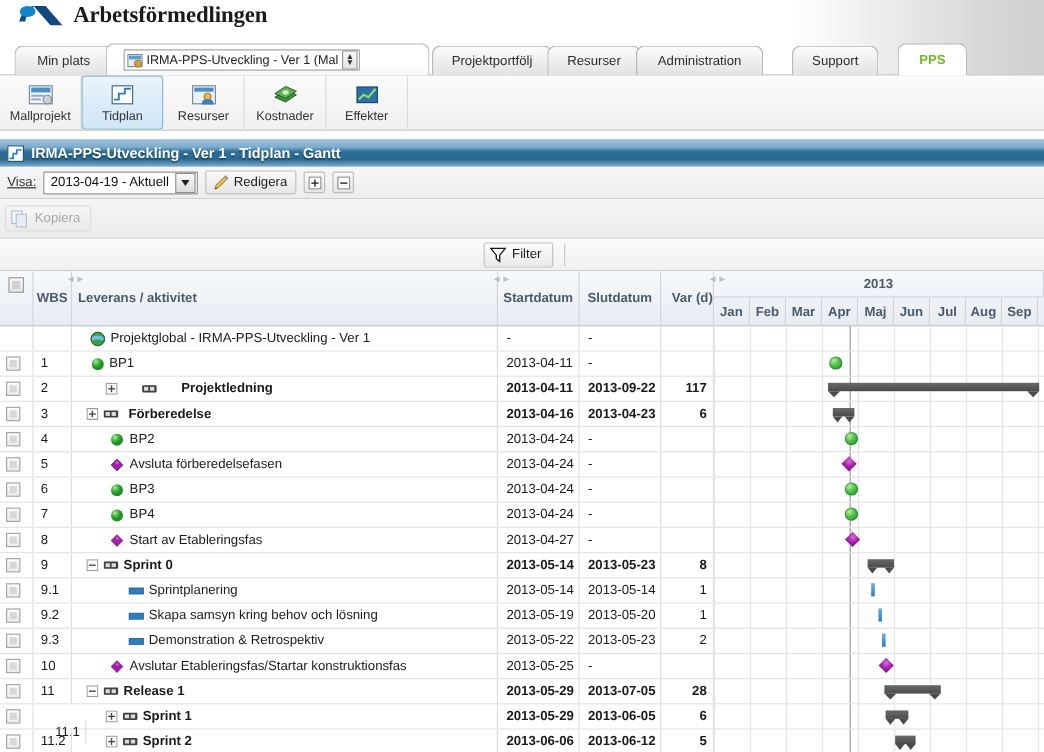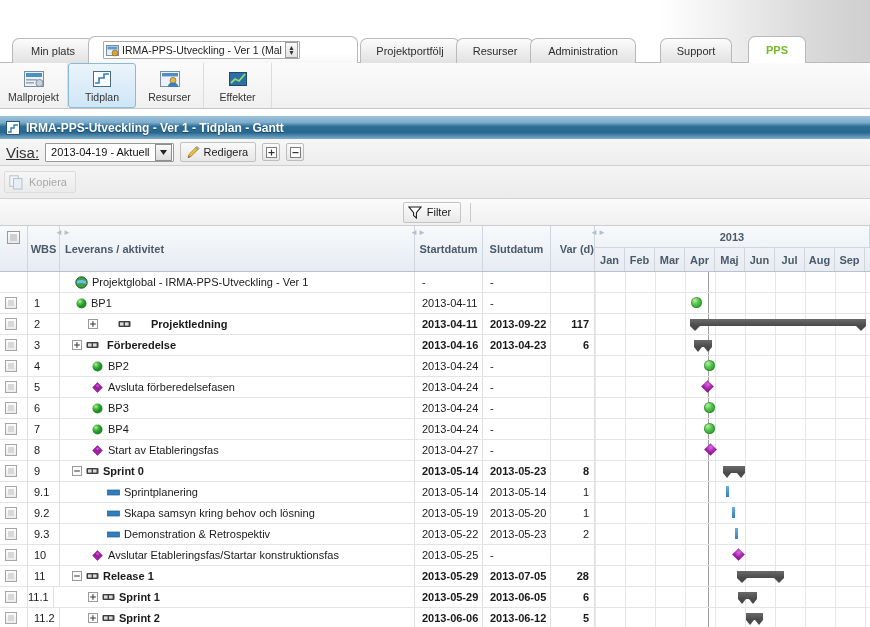--- a/index.html
+++ b/index.html
@@ -106,21 +106,21 @@
     text-shadow: 0 1px 1px rgba(0,0,0,.35);
   }
 
   
   .visabar {
     position: absolute; left: 0; top: 139px; width: 870px; height: 27px;
     background: linear-gradient(to bottom,#f7f7f7,#ededed);
     border-bottom: 1px solid #cfcfcf;
     display: flex; align-items: center; gap: 6px; padding: 0 6px;
   }
-  .visabar .lab { font-size: 15px; color: #333; text-decoration: underline; }
+  .visabar .lab { font-size: 11px; color: #333; text-decoration: underline; }
   .ddl {
     display: flex; align-items: center; height: 19px;
     border: 1px solid #999; background: #fff; border-radius: 1px;
   }
   .ddl .v { padding: 0 5px; font-size: 11px; color: #111; white-space: nowrap; }
   .ddl .arrowbox {
     width: 17px; height: 17px; margin: 0 1px 0 0;
     background: linear-gradient(to bottom,#fafafa,#dcdcdc);
     border: 1px solid #8e8e8e;
     display: flex; align-items: center; justify-content: center;
@@ -264,20 +264,28 @@
     background: linear-gradient(to bottom,#6aaede,#2f7fbf);
   }
 </style>
 </head>
 <body>
 
 <div id="app">
 
   <div class="brandbar">
     <div class="corner"></div>
+    <div class="logo">
+      <svg class="logo-mark" viewBox="0 0 40 22">
+        <path d="M2 16 C4 8 9 3 15 3 C10 7 8 11 7 16 Z" fill="#0f4d8f"></path>
+        <ellipse cx="9" cy="7.5" rx="6.5" ry="4.6" fill="#0e86c8"></ellipse>
+        <path d="M14 3 L24 3 L38 19 L28 19 Z" fill="#13477f"></path>
+      </svg>
+      <span class="logo-text">Arbetsförmedlingen</span>
+    </div>
   </div>
 
   <div class="tabstrip">
     <div class="tabstrip-base"></div>
 
     <div class="tab" style="left:12px; width:82px;">
       <span>Min plats</span>
     </div>
 
     <div class="tab big" style="left:88px; width:270px; justify-content:flex-start; padding-left:14px; gap:7px;">
@@ -332,20 +340,28 @@
       <span>Tidplan</span>
     </div>
     <div class="ibtn">
       <svg class="gl" viewBox="0 0 22 20">
         <rect x="1.5" y="2.5" width="19" height="15" fill="#eef2f7" stroke="#7b8da0"></rect>
         <rect x="3" y="4" width="16" height="3.4" fill="#4a90c4"></rect>
         <circle cx="14" cy="11.5" r="3" fill="#e8b84b" stroke="#8a6417" stroke-width=".7"></circle>
         <path d="M9 18 C9 14.5 11.5 13.5 14 13.5 C16.5 13.5 19 14.5 19 18 Z" fill="#3b7fbd"></path>
       </svg>
       <span>Resurser</span>
+    </div>
+    <div class="ibtn">
+      <svg class="gl" viewBox="0 0 22 20">
+        <path d="M2 12 L11 6 L20 10 L11 16 Z" fill="#3f8f3a" stroke="#235c21" stroke-width=".8"></path>
+        <path d="M2 9 L11 3 L20 7 L11 13 Z" fill="#5cb353" stroke="#235c21" stroke-width=".8"></path>
+        <ellipse cx="11" cy="8" rx="2.6" ry="1.7" fill="#d7f0cd"></ellipse>
+      </svg>
+      <span>Kostnader</span>
     </div>
     <div class="ibtn">
       <svg class="gl" viewBox="0 0 22 20">
         <rect x="2.5" y="3.5" width="17" height="13" fill="#2e6fa8" stroke="#1d4a72"></rect>
         <polyline points="4,14 8,10 12,12 18,5" fill="none" stroke="#8fe06a" stroke-width="1.8"></polyline>
       </svg>
       <span>Effekter</span>
     </div>
   </div>
 
@@ -838,21 +854,21 @@
           <div class="c" style="left:415px;width:68px;padding-left:7px;font-weight:bold;">2013-05-29</div>
           <div class="c" style="left:483px;width:68px;padding-left:7px;font-weight:bold;">2013-07-05</div>
           <div class="c num" style="left:551px;width:44px;font-weight:bold;">28</div>
         </div>
         <div class="row" style="top: 315px;">
           <div class="c" style="left:0;width:28px;">
             <div class="rowchk">
               <i></i>
             </div>
           </div>
-          <div class="c" style="left:22px;width:32px;padding-left:6px;">11.1</div>
+          <div class="c" style="left:40px;width:32px;padding-left:6px;margin-top:13px;">11.1</div>
           <div class="c b" style="left:60px;width:355px;">
             <span style="display:inline-block;width:28px;"></span>
             <span class="tg" style="display:inline-block;width:11px;height:11px;"><svg width="10" height="10" viewBox="0 0 10 10">
                 <rect x="0.5" y="0.5" width="9" height="9" fill="#fafafa" stroke="#9a9a9a"></rect>
                 <rect x="2.2" y="4.45" width="5.6" height="1.1" fill="#444"></rect>
                 <rect x="4.4" y="2.2" width="1.1" height="5.6" fill="#444"></rect>
               </svg></span>
             <span style="display:inline-flex;align-items:center;width:15px;justify-content:center;margin-left:2px;">
               <svg width="13" height="11" viewBox="0 0 13 11">
                 <rect x="0.5" y="2" width="12" height="6" rx="1" fill="#3f3f3f"></rect>

